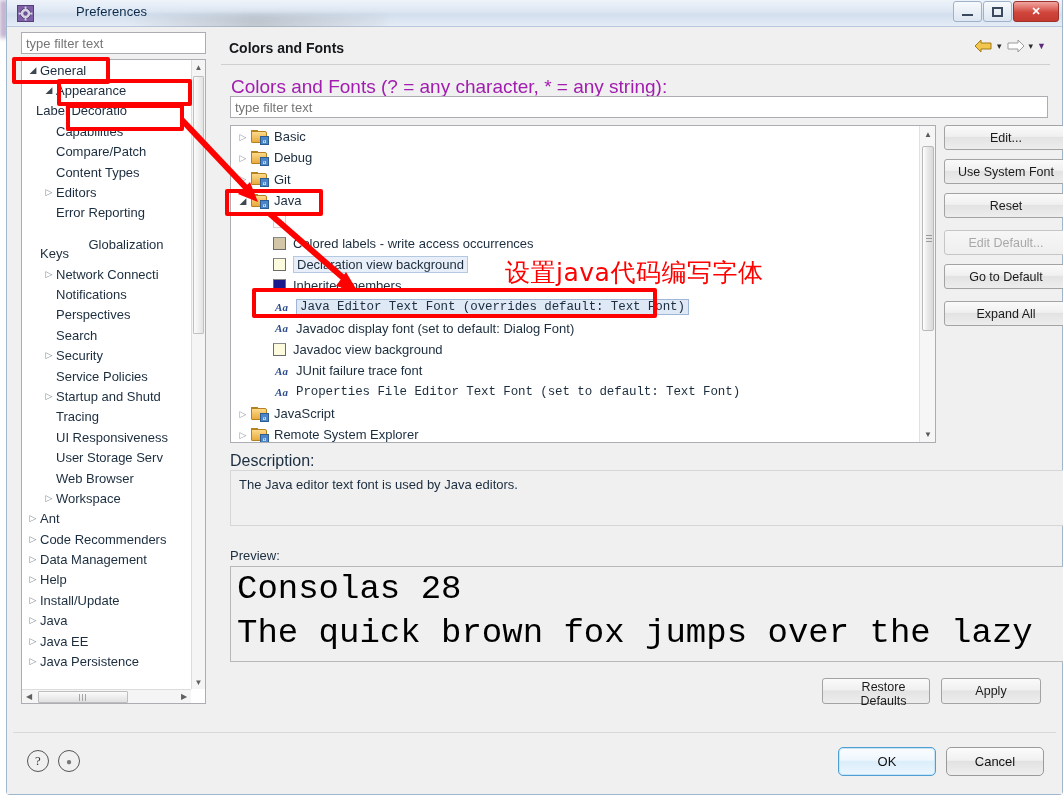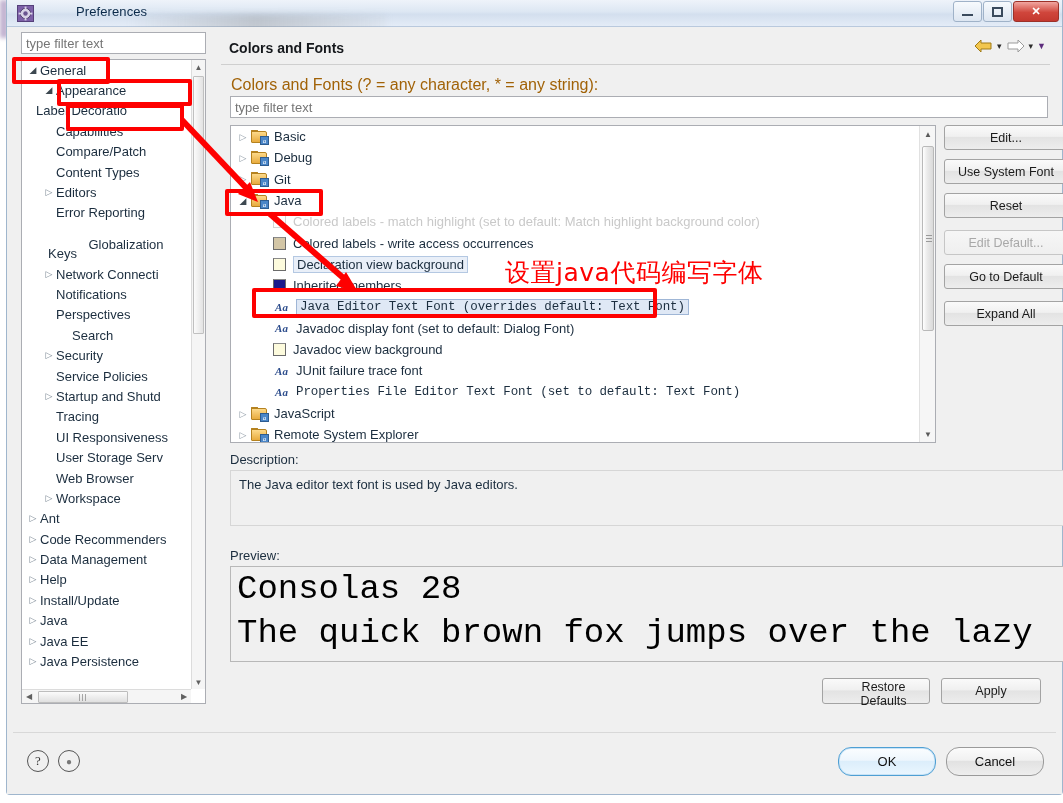--- a/index.html
+++ b/index.html
@@ -134,21 +134,21 @@
   .navrow { position:absolute; right: 6px; top: 6px; display:flex; align-items:center; gap:4px; }
   .navarrow { width: 19px; height: 16px; }
   .navcaret { font-size: 9px; color: #2b2b2b; }
   .navcaret.purple { color: #5d2c7d; }
   .titlesep {
     position: absolute; left: 4px; right: 2px; top: 32px; height: 1px;
     background: #cfcfcf;
   }
   .sublabel {
     position: absolute; left: 14px; top: 44px;
-    font-size: 16px; color: #a16207;
+    font-size: 19px; color: #a21caf;
   }
   .filter2 {
     position: absolute; left: 13px; top: 64px; right: 4px; height: 22px;
     border: 1px solid #abadb3; background: #fff;
     font-size: 13px; color: #9a9a9a; padding: 1px 4px;
     font-family: "Liberation Sans", sans-serif; outline: none;
   }
 
   
   .maintree {
@@ -226,21 +226,21 @@
     border: 1px solid #a3a3a3; border-radius: 3px;
     font-size: 12.5px; color: #1b1b1b;
     font-family: "Liberation Sans", sans-serif;
     cursor: pointer;
   }
   .btn.gap { margin-top: 12px; }
   .btn.disabled { color: #a8a8a8; border-color:#c6c6c6;
     background: linear-gradient(to bottom,#f6f6f6,#efefef); }
 
   
-  .desc-label { position:absolute; left:13px; top:420px; font-size:13px; color:#1b2d3e; }
+  .desc-label { position:absolute; left:13px; top:420px; font-size:16px; color:#1b2d3e; }
   .desc-box {
     position:absolute; left:13px; top:438px; width: 838px; height: 56px;
     background:#f0f0f0; border:1px solid #d6d6d6;
     font-size: 13px; color:#1b2d3e; padding: 6px 8px;
   }
   .prev-label { position:absolute; left:13px; top:516px; font-size:13px; color:#1b2d3e; }
   .prev-box {
     position:absolute; left:13px; top:534px; width: 838px; height: 96px;
     background:#f0f0f0; border:1px solid #b8b8b8; overflow:hidden;
   }
@@ -260,21 +260,21 @@
     background: #f0f0f0; border-top: 1px solid #d8d8d8;
   }
   .roundicon {
     position:absolute; width: 22px; height: 22px; border-radius: 50%;
     border: 1.6px solid #555; top: 17px;
     display:flex; align-items:center; justify-content:center;
     font-size: 13px; color:#333; font-family:"Liberation Serif",serif;
   }
   .ok-btn, .cancel-btn {
     position:absolute; top: 14px; width: 98px; height: 29px;
-    border-radius: 13px; font-size: 13px;
+    border-radius: 5px; font-size: 13px;
     font-family:"Liberation Sans", sans-serif;
     background: linear-gradient(to bottom,#fbfbfb 0%,#f1f1f1 45%,#e2e2e2 50%,#eeeeee 100%);
     border: 1px solid #9a9a9a; color:#111;
   }
   .ok-btn {
     right: 120px; border: 1px solid #4e9fd4;
     box-shadow: 0 0 0 1px #c8e3f6 inset;
     background: linear-gradient(to bottom,#fbfdff 0%,#eef6fd 45%,#dceefb 50%,#eaf6ff 100%);
   }
   .cancel-btn { right: 12px; }
@@ -359,37 +359,37 @@
                 <span class="lbl">Editors</span>
               </div>
               <div class="tnode" style="padding-left: 20px;">
                 <span class="arrow">&nbsp;</span>
                 <span class="lbl">Error Reporting</span>
               </div>
               <div class="tnode" style="padding-left: 36px; flex-direction: column;">
                 <span class="arrow">&nbsp;</span>
                 <span class="lbl">Globalization</span>
               </div>
-              <div class="tnode" style="padding-left: 12px;">
+              <div class="tnode" style="padding-left: 4px;">
                 <span class="arrow">&nbsp;</span>
                 <span class="lbl">Keys</span>
               </div>
               <div class="tnode" style="padding-left: 20px;">
                 <span class="arrow">▷</span>
                 <span class="lbl">Network Connecti</span>
               </div>
               <div class="tnode" style="padding-left: 20px;">
                 <span class="arrow">&nbsp;</span>
                 <span class="lbl">Notifications</span>
               </div>
               <div class="tnode" style="padding-left: 20px;">
                 <span class="arrow">&nbsp;</span>
                 <span class="lbl">Perspectives</span>
               </div>
-              <div class="tnode" style="padding-left: 36px;">
+              <div class="tnode" style="padding-left: 4px; gap: 16px;">
                 <span class="arrow">&nbsp;</span>
                 <span class="lbl">Search</span>
               </div>
               <div class="tnode" style="padding-left: 20px;">
                 <span class="arrow">▷</span>
                 <span class="lbl">Security</span>
               </div>
               <div class="tnode" style="padding-left: 20px;">
                 <span class="arrow">&nbsp;</span>
                 <span class="lbl">Service Policies</span>
@@ -518,21 +518,20 @@
                 <span class="folder">
                   <span class="f-tab"></span>
                   <span class="f-back"></span>
                   <span class="f-badge">a</span>
                 </span>
                 <span>Java</span>
               </div>
               <div class="mnode disabled" style="padding-left: 26px;">
                 <span class="arrow">&nbsp;</span>
                 <span class="swatch" style="background: rgb(255, 255, 255);"></span>
-                <span>Colored labels - match highlight (set to default: Match highlight background color)</span>
               </div>
               <div class="mnode" style="padding-left: 26px;">
                 <span class="arrow">&nbsp;</span>
                 <span class="swatch" style="background: rgb(211, 198, 166);"></span>
                 <span>Colored labels - write access occurrences</span>
               </div>
               <div class="mnode" style="padding-left: 26px;">
                 <span class="arrow">&nbsp;</span>
                 <span class="swatch" style="background: rgb(253, 251, 221);"></span>
                 <span class="selbox">Declaration view background</span>

